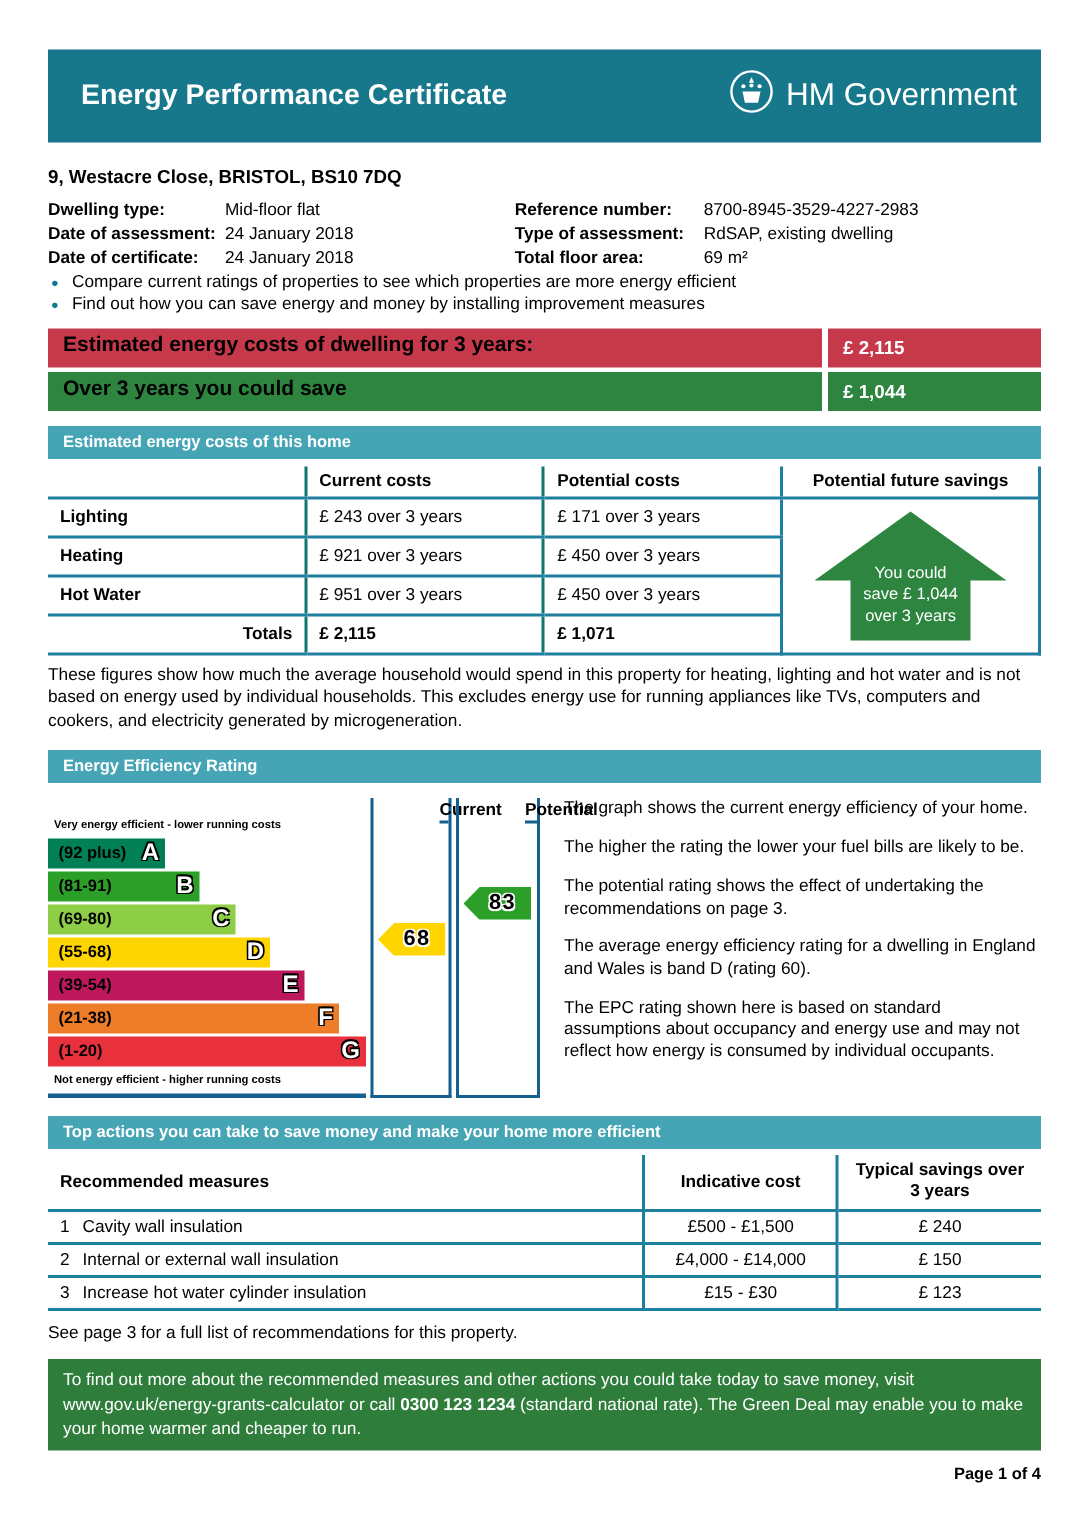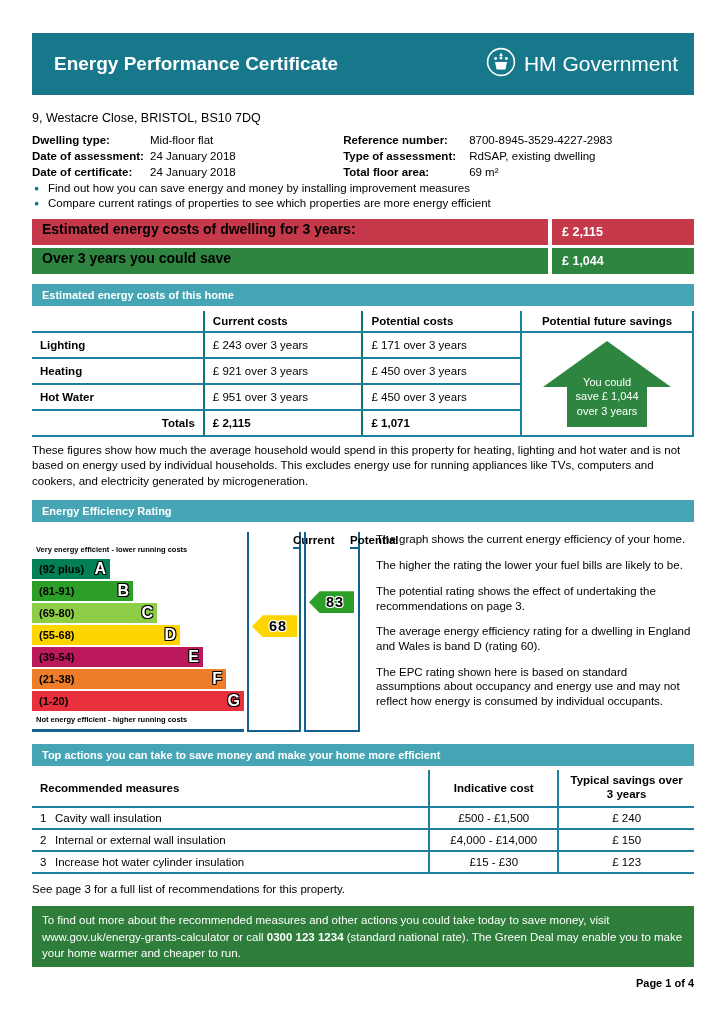--- a/index.html
+++ b/index.html
@@ -10,21 +10,21 @@
   }
   .page { padding:33px 30px 0 32px; }
 
   
   .banner { background:#17788c; height:62px; display:flex; align-items:center;
             justify-content:space-between; padding:0 16px 0 22px; }
   .banner h1 { color:#fff; font-size:19px; margin:0; font-weight:bold; }
   .gov { display:flex; align-items:center; gap:8px; color:#fff; font-size:21px; }
 
   
-  .address { margin-top:16px; font-weight:normal; font-size:12.5px; }
+  .address { margin-top:16px; font-weight:bold; font-size:12.5px; }
   .details { display:flex; margin-top:9px; font-size:11.5px; }
   .details-col { width:47%; }
   .details-col.right { width:53%; }
   .detail-row { display:flex; margin-bottom:4px; }
   .dl { font-weight:bold; width:118px; flex:none; }
   .details-col.right .dl { width:126px; }
 
   .use-heading { color:#0b7b8e; font-size:13.5px; font-weight:bold; margin:10px 0 5px; }
   ul.bullets { margin:0; padding:0; list-style:none; font-size:11.5px; }
   ul.bullets li { margin-bottom:3px; padding-left:16px; position:relative; }
@@ -151,22 +151,22 @@
         <span class="dv">RdSAP, existing dwelling</span>
       </div>
       <div class="detail-row">
         <span class="dl">Total floor area:</span>
         <span class="dv">69 m²</span>
       </div>
     </div>
   </div>
 
   <ul class="bullets">
+    <li>Compare current ratings of properties to see which properties are more energy efficient</li>
     <li>Find out how you can save energy and money by installing improvement measures</li>
-    <li>Compare current ratings of properties to see which properties are more energy efficient</li>
   </ul>
 
   <div class="cost-banner first">
     <div class="cb-label bg-red">Estimated energy costs of dwelling for 3 years:</div>
     <div class="cb-value bg-red">£ 2,115</div>
   </div>
   <div class="cost-banner">
     <div class="cb-label bg-green">Over 3 years you could save</div>
     <div class="cb-value bg-green">£ 1,044</div>
   </div>

